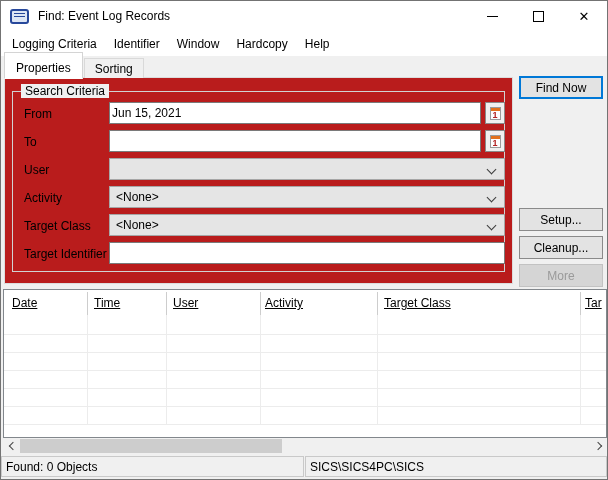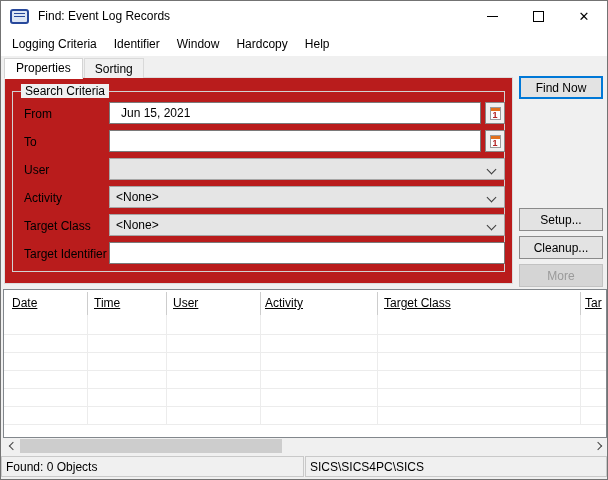--- a/index.html
+++ b/index.html
@@ -17,29 +17,29 @@
   .glyph-max{width:9px;height:9px;border:1px solid #000;}
   .glyph-close{font-size:13px;color:#000;line-height:1;}
 
   
   .menubar{position:absolute;top:30px;left:0;right:0;height:25px;background:#ffffff;display:flex;align-items:center;padding-left:4px;}
   .menu-item{font-size:12px;color:#000;padding:3px 7px;margin-right:3px;white-space:nowrap;}
 
   
   .tabstrip{position:absolute;left:3px;top:55px;height:22px;display:flex;align-items:flex-end;z-index:3;}
   .tab{font-size:12px;padding:3px 10px 2px 10px;background:#f0f0f0;border:1px solid #d9d9d9;border-bottom:none;margin-right:1px;color:#000;}
-  .tab.active{background:#ffffff;border:1px solid #d4d4d4;border-bottom:1px solid #ffffff;padding:2px 11px 3px 11px;margin-bottom:-1px;}
+  .tab.active{background:#ffffff;border:1px solid #d4d4d4;border-bottom:1px solid #ffffff;padding:8px 11px 3px 11px;margin-bottom:-1px;}
 
   
   .tabpage{position:absolute;left:3px;top:76px;width:509px;height:207px;background:#b91c1c;border:1px solid #dcdcdc;box-sizing:border-box;}
   .groupbox{position:absolute;left:7px;top:13px;width:493px;height:181px;border:1px solid #d2d2d2;box-sizing:border-box;}
   .groupbox-label{position:absolute;top:-8px;left:8px;background:#f0f0f0;padding:0 4px;font-size:12px;color:#000;}
 
   .field-label{position:absolute;left:19px;font-size:12px;color:#000;}
-  .txt{position:absolute;left:104px;height:22px;border:1px solid #7a7a7a;background:#fff;font-size:12px;padding:0 11px;box-sizing:border-box;font-family:inherit;color:#000;outline:none;}
+  .txt{position:absolute;left:104px;height:22px;border:1px solid #7a7a7a;background:#fff;font-size:12px;padding:0 2px;box-sizing:border-box;font-family:inherit;color:#000;outline:none;}
   .txt.short{width:372px;}
   .txt.long{width:396px;}
   .cal-btn{position:absolute;left:480px;width:20px;height:22px;border:1px solid #8a8a8a;background:#f0f0f0;box-sizing:border-box;display:flex;align-items:center;justify-content:center;padding:0;}
   .cal-icon{width:11px;height:13px;background:#fdfdfd;border:1px solid #9a9a9a;position:relative;box-sizing:border-box;}
   .cal-icon::before{content:"";position:absolute;top:0;left:0;right:0;height:3px;background:#e2711d;}
   .cal-icon::after{content:"1";position:absolute;top:2px;left:2px;color:#b22222;font-size:9px;font-weight:bold;}
   .combo{position:absolute;left:104px;width:396px;height:22px;background:#e5e5e5;border:1px solid #a6a6a6;box-sizing:border-box;display:flex;align-items:center;padding:0 6px;font-size:12px;color:#000;}
   .combo .chevron-down{position:absolute;right:9px;top:7px;width:6px;height:6px;border-right:1px solid #3c3c3c;border-bottom:1px solid #3c3c3c;transform:rotate(45deg);}
 
   

